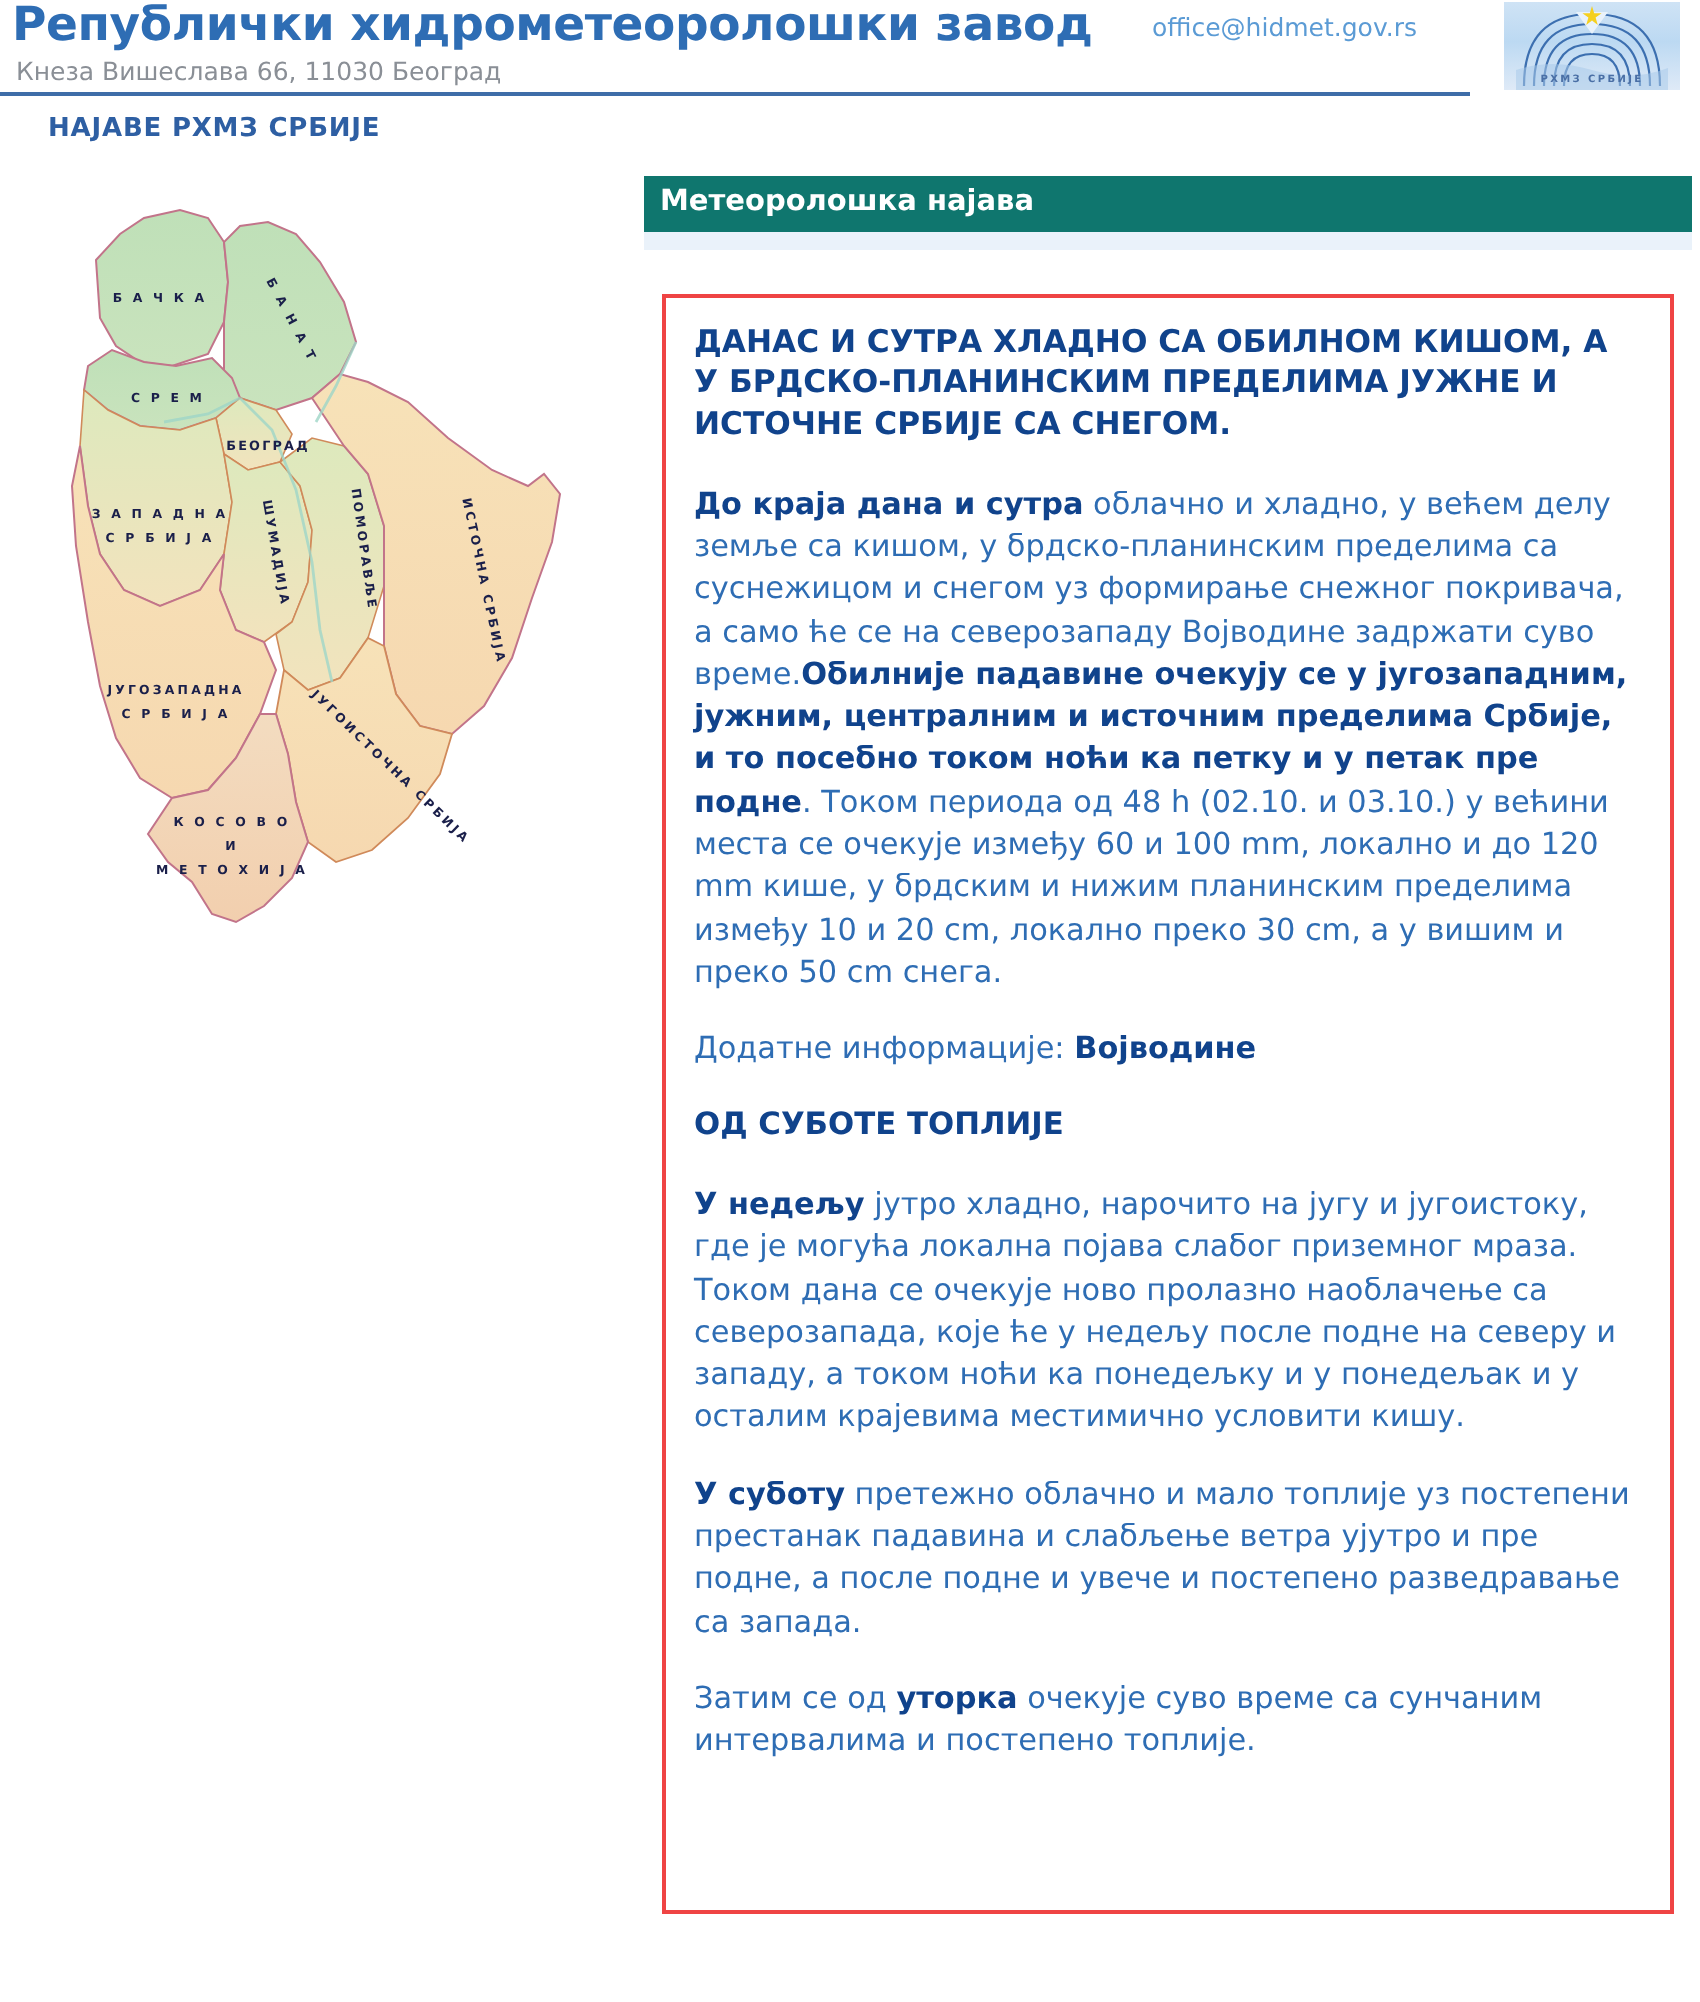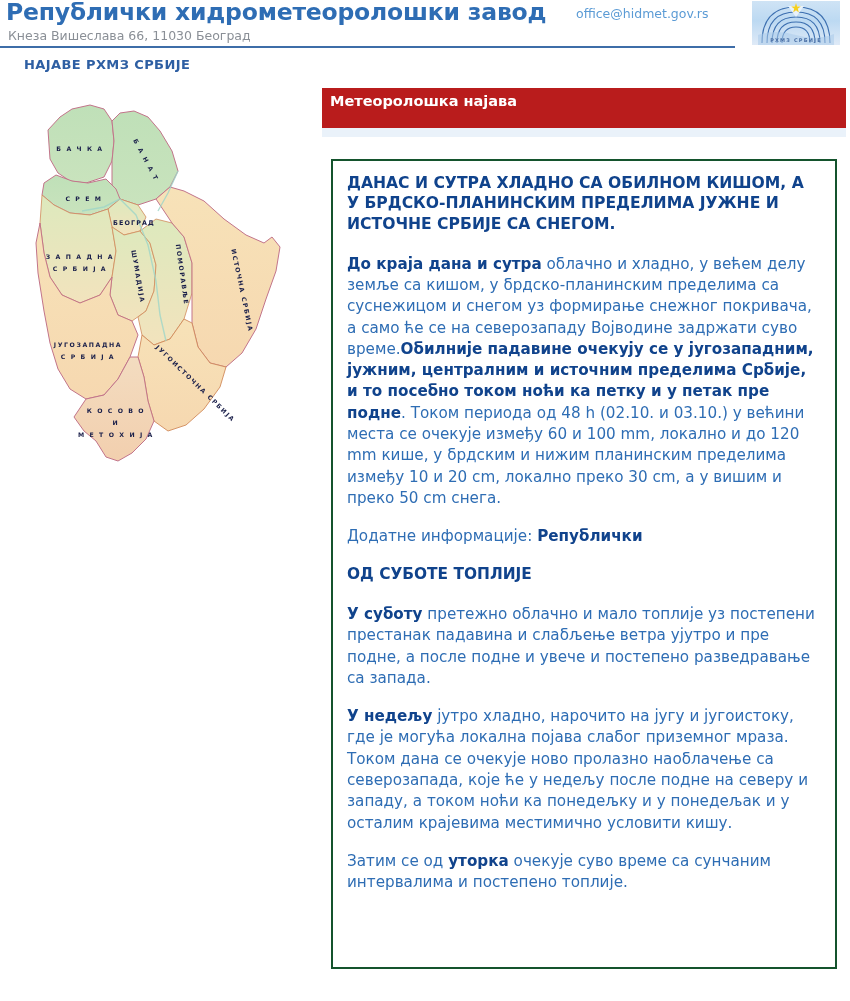--- a/index.html
+++ b/index.html
@@ -124,46 +124,46 @@
   .region-label.city { font-size: 6.4px; letter-spacing: 1.1px; }
 
   
   #forecast-column {
     position: absolute;
     left: 322px;
     top: 88px;
     width: 524px;
   }
   #forecast-bar {
-    background: #b91c1c;
+    background: #0f766e;
     color: #ffffff;
     font-size: 14.5px;
     font-weight: bold;
-    padding: 4px 0 17px 8px;
+    padding: 4px 0 5px 8px;
     line-height: 1.25;
     height: 19px;
     box-sizing: content-box;
   }
   #forecast-bar-underline {
     height: 9px;
     background: #EAF2FA;
   }
   #forecast-date {
     font-size: 16.5px;
     font-weight: bold;
     color: #1F4E8C;
     padding: 9px 0 0 9px;
     letter-spacing: 0.1px;
   }
 
   #forecast-box {
     margin: 22px 0 0 9px;
     width: 506px;
     box-sizing: border-box;
-    border: 2px solid #14532d;
+    border: 2px solid #ef4444;
     background: #ffffff;
     padding: 12px 14px 14px 14px;
     min-height: 810px;
   }
   #forecast-box p {
     margin: 0 0 17px 0;
     font-size: 15.2px;
     line-height: 1.40;
     color: #2E6DB4;
   }
@@ -286,24 +286,24 @@
   <div id="forecast-bar">Метеоролошка најава</div>
   <div id="forecast-bar-underline"></div>
 
 
   <div id="forecast-box">
 
     <p class="headline">ДАНАС И СУТРА ХЛАДНО СА ОБИЛНОМ КИШОМ, А У БРДСКО-ПЛАНИНСКИМ ПРЕДЕЛИМА ЈУЖНЕ И ИСТОЧНЕ СРБИЈЕ СА СНЕГОМ.</p>
 
     <p><b>До краја дана и сутра</b><span> облачно и хладно, у већем делу земље са кишом, у брдско-планинским пределима са суснежицом и снегом уз формирање снежног покривача, а само ће се на северозападу Војводине задржати суво време.</span><b>Обилније падавине очекују се у југозападним, јужним, централним и источним пределима Србије, и то посебно током ноћи ка петку и у петак пре подне</b><span>. Током периода од 48 h (02.10. и 03.10.) у већини места се очекује између 60 и 100 mm, локално и до 120 mm кише, у брдским и нижим планинским пределима између 10 и 20 cm, локално преко 30 cm, а у вишим и преко 50 cm снега.</span></p>
 
-    <p><span>Додатне информације: </span><b>Републички</b></p>
+    <p><span>Додатне информације: </span><b>Војводине</b></p>
 
     <p class="subhead">ОД СУБОТЕ ТОПЛИЈЕ</p>
 
+    <p><b>У недељу</b><span> јутро хладно, нарочито на југу и југоистоку, где је могућа локална појава слабог приземног мраза. Током дана се очекује ново пролазно наоблачење са северозапада, које ће у недељу после подне на северу и западу, а током ноћи ка понедељку и у понедељак и у осталим крајевима местимично условити кишу.</span></p>
+
     <p><b>У суботу</b><span> претежно облачно и мало топлије уз постепени престанак падавина и слабљење ветра ујутро и пре подне, а после подне и увече и постепено разведравање са запада.</span></p>
-
-    <p><b>У недељу</b><span> јутро хладно, нарочито на југу и југоистоку, где је могућа локална појава слабог приземног мраза. Током дана се очекује ново пролазно наоблачење са северозапада, које ће у недељу после подне на северу и западу, а током ноћи ка понедељку и у понедељак и у осталим крајевима местимично условити кишу.</span></p>
 
     <p><span>Затим се од </span><b>уторка</b><span> очекује суво време са сунчаним интервалима и постепено топлије.</span></p>
 
   </div>
 </div>
 
 </body></html>

